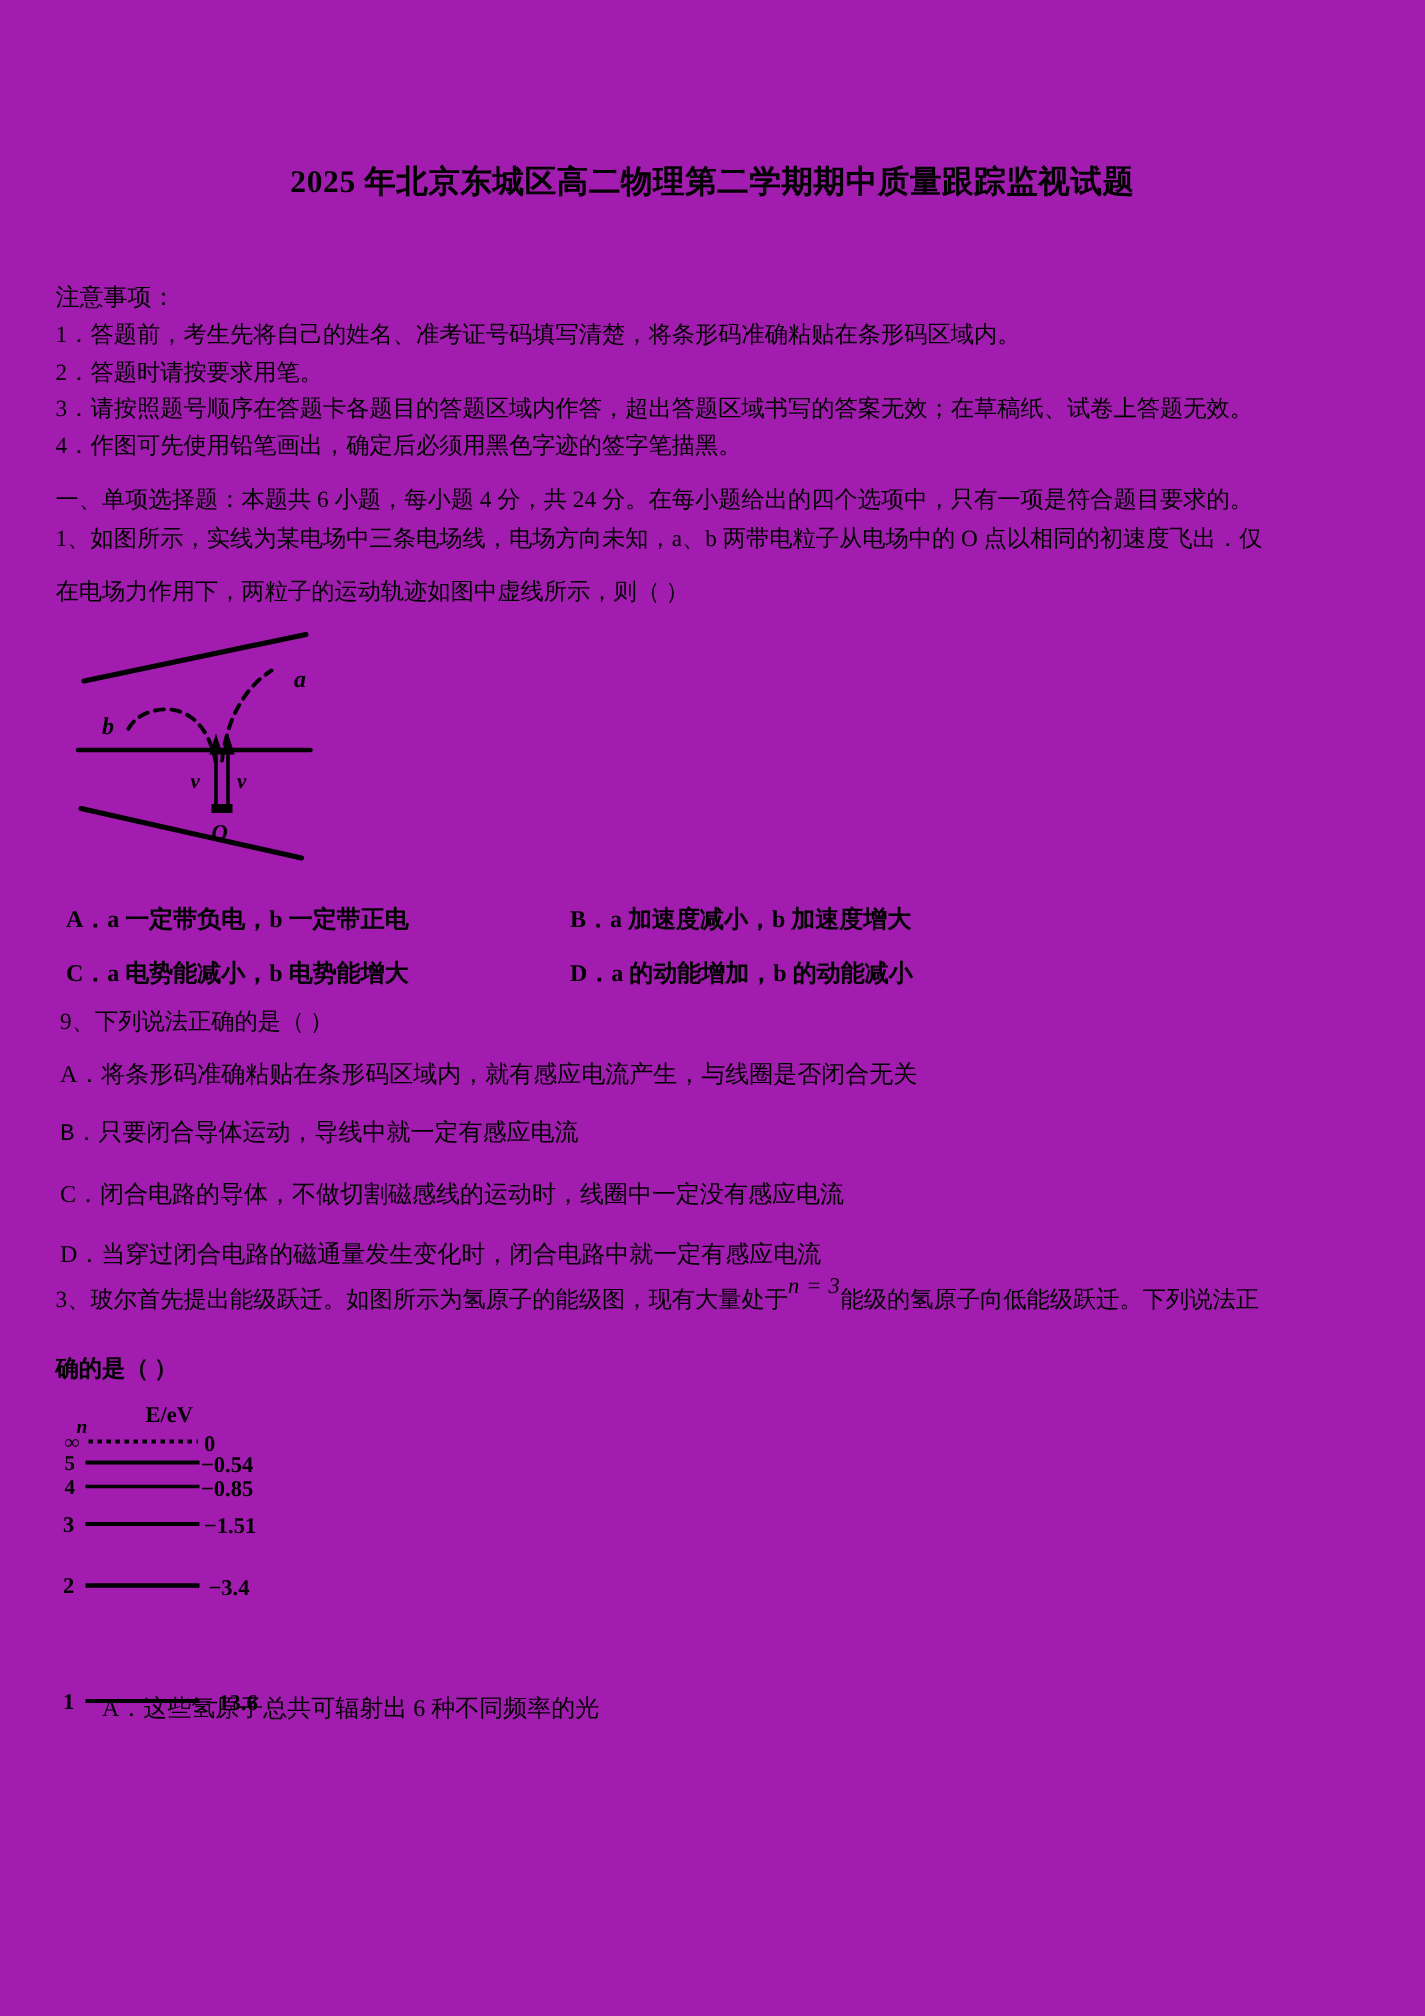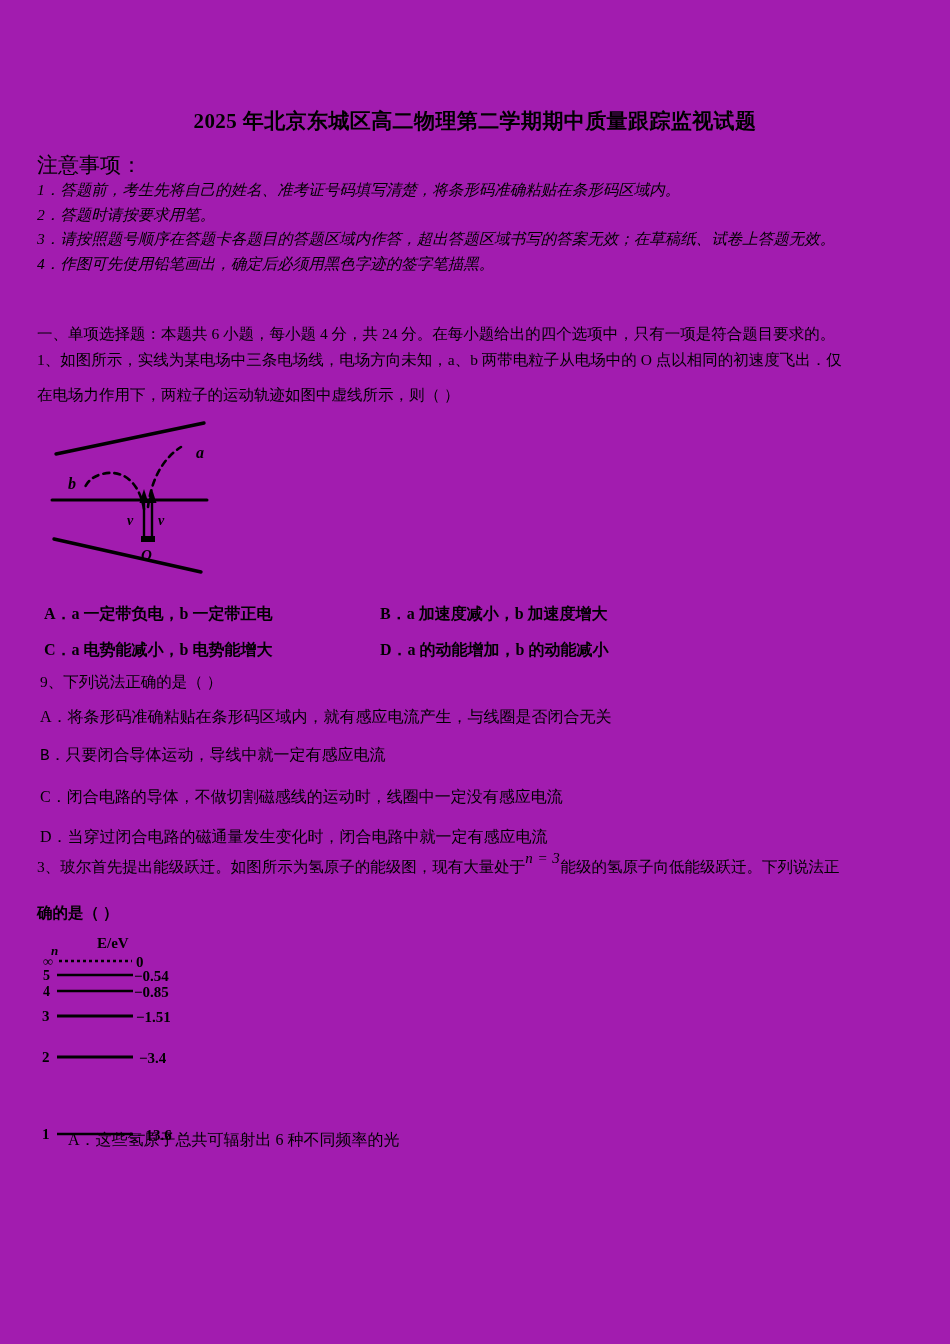--- a/index.html
+++ b/index.html
@@ -36,29 +36,29 @@
   }
 
   
   .notice {
     position: absolute;
     left: 37px;
     top: 153px;
     width: 890px;
   }
   .notice-head {
-    font-size: 21px;
+    font-size: 16px;
     line-height: 24px;
     margin-bottom: 1px;
+    margin-top: 34px;
   }
   .notice-item {
     font-size: 15.5px;
     line-height: 24.5px;
     white-space: nowrap;
-    font-style: italic;
   }
 
   
   .section-head {
     position: absolute;
     left: 37px;
     top: 322px;
     width: 895px;
     font-size: 15.5px;
     line-height: 23px;

